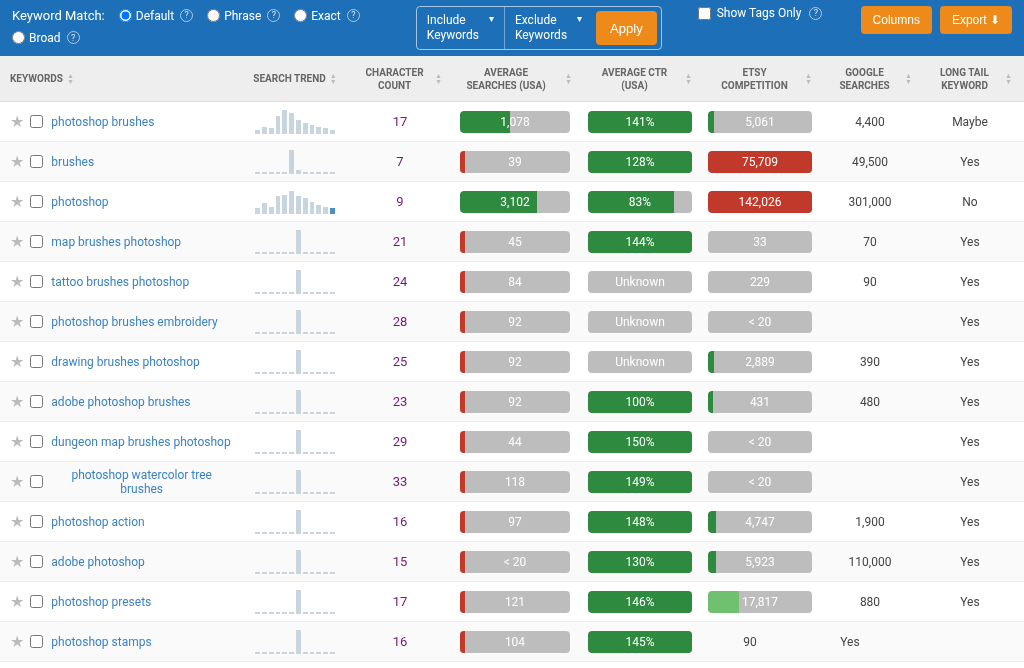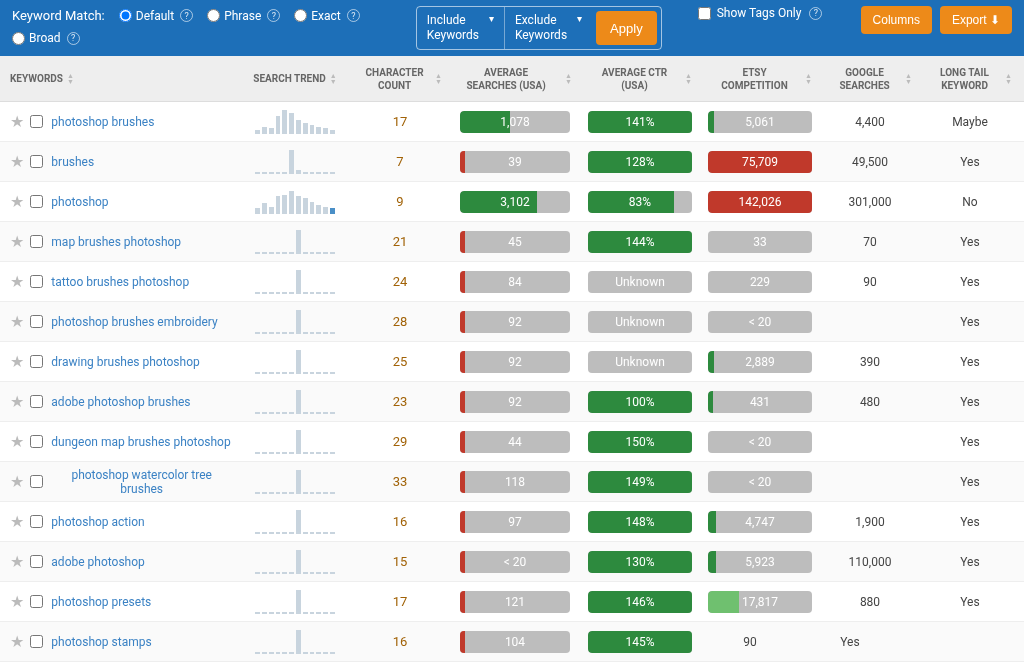--- a/index.html
+++ b/index.html
@@ -1,20 +1,20 @@
 <!DOCTYPE html>
 <html><head>
 <meta charset="utf-8">
 <style>
 * { margin: 0; padding: 0; box-sizing: border-box; }
 body { font-family: -apple-system, BlinkMacSystemFont, "Segoe UI", Roboto, Arial, sans-serif; font-size: 13px; color: #333; background: #fff; width: 1024px; }
 .topbar { background: #1d6fb8; color: #fff; padding: 6px 12px; display: flex; align-items: flex-start; gap: 16px; }
 .match-group { display: flex; flex-direction: column; gap: 8px; padding-top: 2px; }
 .match-row { display: flex; align-items: center; gap: 14px; }
-.radio-item { display: flex; align-items: center; gap: 4px; font-size: 12px; cursor: pointer; }
+.radio-item { display: flex; align-items: flex-start; gap: 4px; font-size: 12px; cursor: pointer; }
 .radio-item input { cursor: pointer; }
 .help-icon { display: inline-flex; width: 13px; height: 13px; border: 1px solid rgba(255,255,255,0.6); border-radius: 50%; font-size: 9px; align-items: center; justify-content: center; color: rgba(255,255,255,0.85); margin-left: 2px; }
 .filter-box { border: 1px solid rgba(255,255,255,0.6); border-radius: 4px; display: flex; align-items: stretch; margin-left: 40px; }
 .filter-seg { display: flex; align-items: flex-start; padding: 6px 10px; gap: 6px; cursor: pointer; font-size: 12px; line-height: 1.25; border-right: 1px solid rgba(255,255,255,0.4); }
 .filter-seg:last-of-type { border-right: none; }
 .chev { font-size: 10px; margin-left: 4px; }
 .apply-btn { background: #ed8a19; border: none; color: #fff; padding: 8px 14px; border-radius: 4px; margin: 4px; cursor: pointer; font-size: 13px; }
 .tags-chk { display: flex; align-items: center; gap: 6px; margin-left: 20px; font-size: 12px; cursor: pointer; }
 .spacer { flex: 1; }
 .btn-orange { background: #ed8a19; border: none; color: #fff; padding: 7px 12px; border-radius: 4px; cursor: pointer; font-size: 12px; }
@@ -35,21 +35,21 @@
 
 .row { display: flex; align-items: center; height: 40px; border-bottom: 1px solid #eee; }
 .row:nth-child(even) { background: #fafafa; }
 .star { color: #bbb; font-size: 16px; margin-right: 6px; cursor: pointer; }
 .chk { cursor: pointer; margin-right: 8px; }
 .kw-link { color: #3b82c4; cursor: pointer; font-size: 12px; }
 .kw-cell { display: flex; align-items: center; padding-left: 10px; }
 .spark { display: flex; align-items: flex-end; gap: 2px; height: 24px; width: 80px; justify-content: center; }
 .spark span { width: 5px; background: #c8d4de; }
 .spark span.hl { background: #4a8fc7; }
-.cc-val { font-size: 13px; color: #a16207; }
+.cc-val { font-size: 13px; color: #701a75; }
 .pill { position: relative; width: 110px; height: 22px; border-radius: 4px; background: #bdbdbd; overflow: hidden; display: flex; align-items: center; justify-content: center; color: #fff; font-size: 12px; }
 .pill .fill { position: absolute; left: 0; top: 0; bottom: 0; border-radius: 4px 0 0 4px; }
 .pill .notch { position: absolute; left: 0; top: 0; bottom: 0; width: 5px; }
 .pill .lbl { position: relative; z-index: 2; }
 .gs-val, .lt-val { font-size: 12px; color: #444; }
 </style>
 </head>
 <body>
 
 <div class="topbar">

